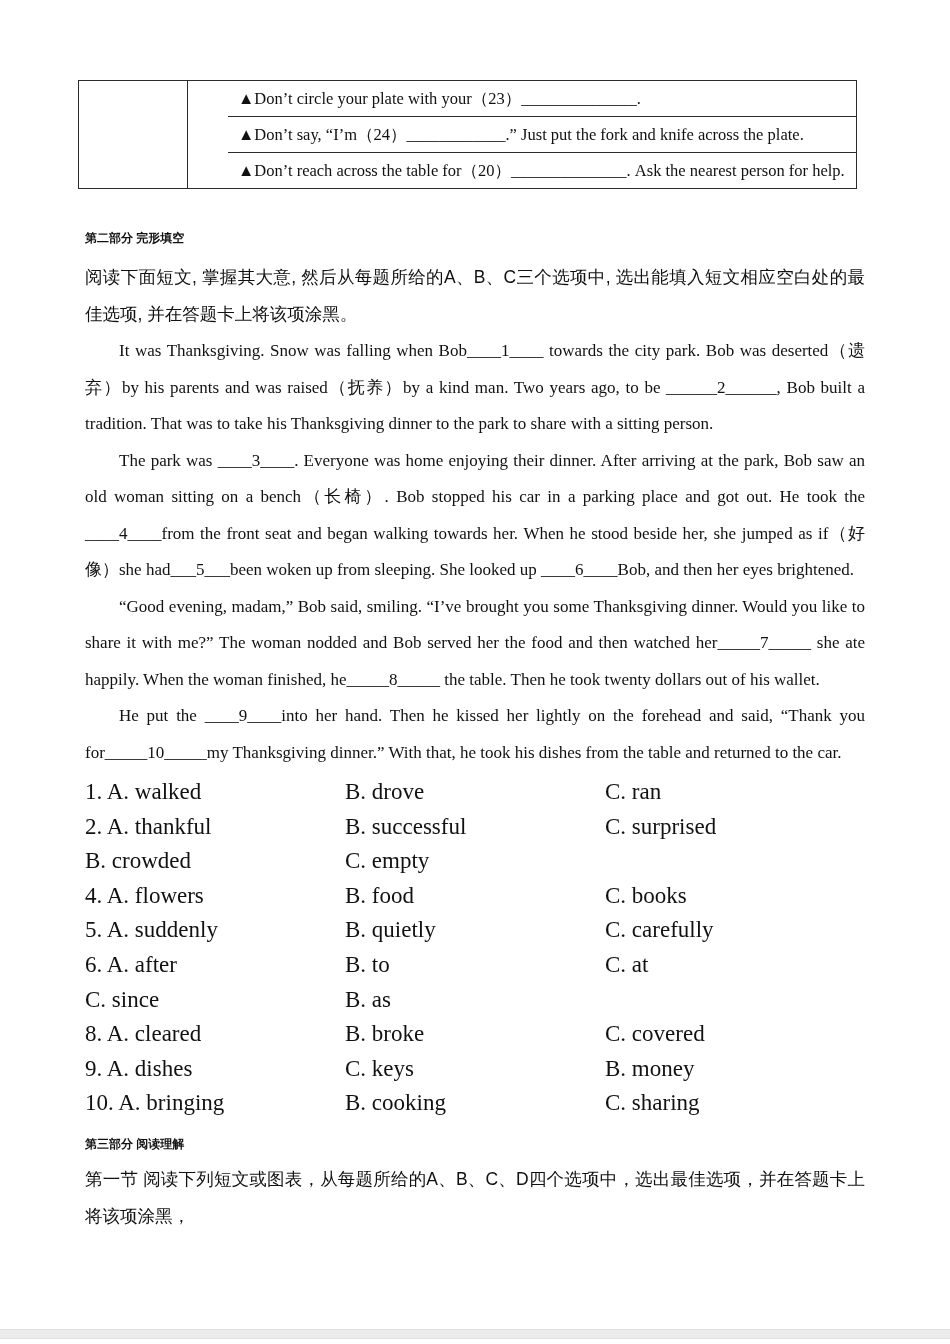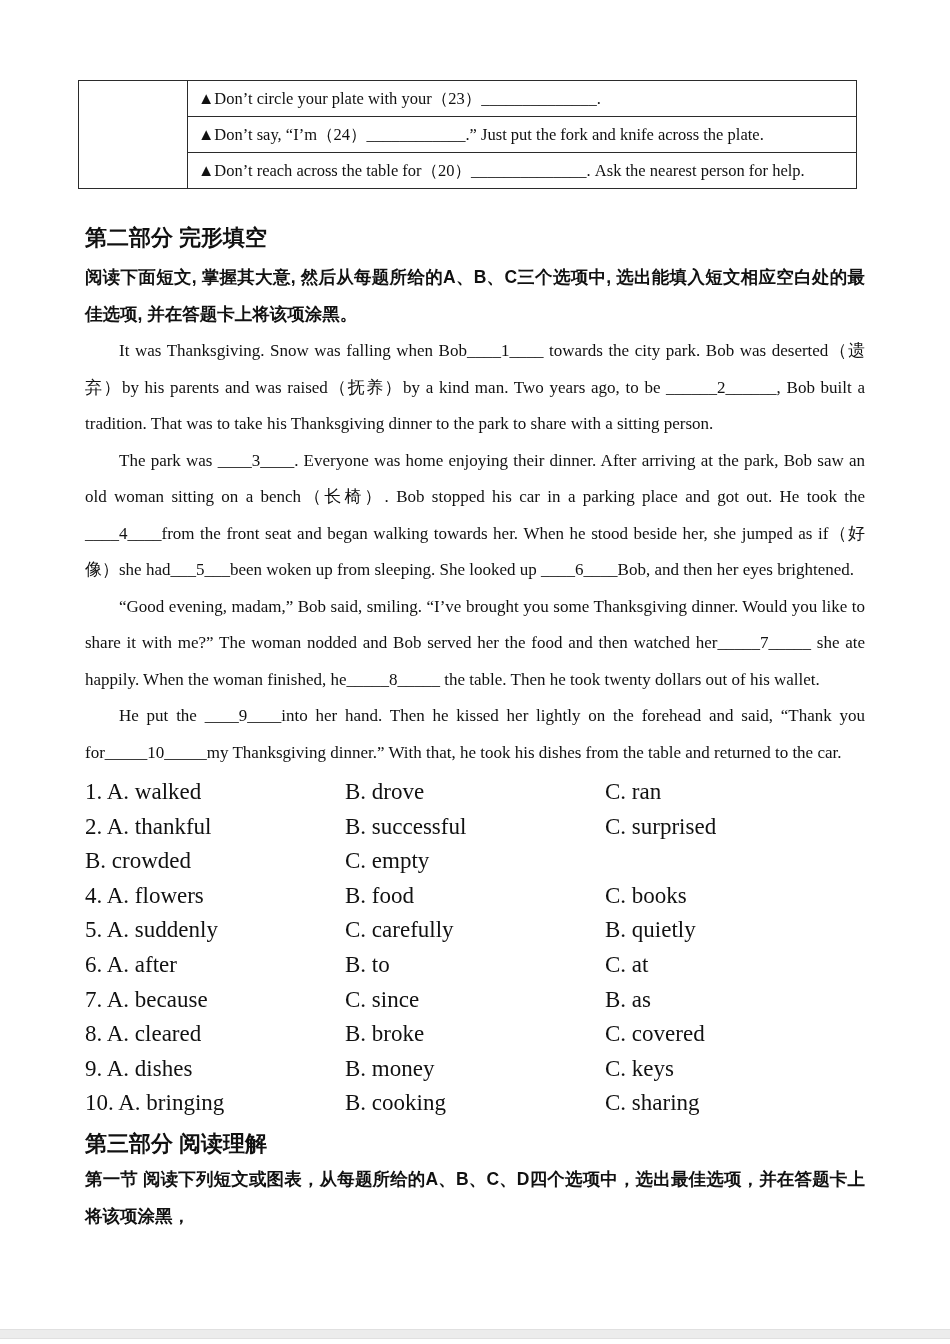--- a/index.html
+++ b/index.html
@@ -20,20 +20,21 @@
     overflow: hidden;
   }
 
   
   .rules-table {
     display: flex;
     width: 779px;
     margin-left: -7px;
     border: 1px solid #2b2b2b;
     box-sizing: border-box;
+    gap: 40px;
   }
   .rt-left {
     width: 108px;
     flex: 0 0 108px;
     border-right: 1px solid #2b2b2b;
   }
   .rt-right { flex: 1 1 auto; }
   .rt-row {
     min-height: 35px;
     display: flex;
@@ -43,28 +44,28 @@
     line-height: 22px;
     border-bottom: 1px solid #2b2b2b;
     text-align: left;
   }
   .rt-row:last-child { border-bottom: none; }
 
   
   .sec-heading {
     font-family: "Liberation Sans", "DejaVu Sans", sans-serif;
     font-weight: bold;
-    font-size: 22px;
+    font-size: 12px;
     line-height: 30px;
     margin: 34px 0 6px 0;
   }
   .sec-heading.part3 { margin: 8px 0 2px 0; }
   .instructions {
     font-family: "Liberation Sans", "DejaVu Sans", sans-serif;
-    font-weight: bold;
+    font-weight: normal;
     font-size: 17.5px;
     line-height: 37px;
     margin: 0;
     text-align: justify;
   }
 
   
   .passage p {
     margin: 0;
     text-indent: 2em;
@@ -135,42 +136,41 @@
         <div class="opt-cell">B. crowded</div>
         <div class="opt-cell">C. empty</div>
       </div>
       <div class="opt-row">
         <div class="opt-cell">4. A. flowers</div>
         <div class="opt-cell">B. food</div>
         <div class="opt-cell">C. books</div>
       </div>
       <div class="opt-row">
         <div class="opt-cell">5. A. suddenly</div>
+        <div class="opt-cell">B. quietly</div>
         <div class="opt-cell">C. carefully</div>
-        <div class="opt-cell">B. quietly</div>
       </div>
       <div class="opt-row">
         <div class="opt-cell">6. A. after</div>
         <div class="opt-cell">B. to</div>
         <div class="opt-cell">C. at</div>
       </div>
       <div class="opt-row">
-        <div class="opt-cell">7. A. because</div>
         <div class="opt-cell">C. since</div>
         <div class="opt-cell">B. as</div>
       </div>
       <div class="opt-row">
         <div class="opt-cell">8. A. cleared</div>
         <div class="opt-cell">B. broke</div>
         <div class="opt-cell">C. covered</div>
       </div>
       <div class="opt-row">
         <div class="opt-cell">9. A. dishes</div>
+        <div class="opt-cell">C. keys</div>
         <div class="opt-cell">B. money</div>
-        <div class="opt-cell">C. keys</div>
       </div>
       <div class="opt-row">
         <div class="opt-cell">10. A. bringing</div>
         <div class="opt-cell">B. cooking</div>
         <div class="opt-cell">C. sharing</div>
       </div>
     </div>
 
   <div class="sec-heading part3">第三部分  阅读理解</div>
 

